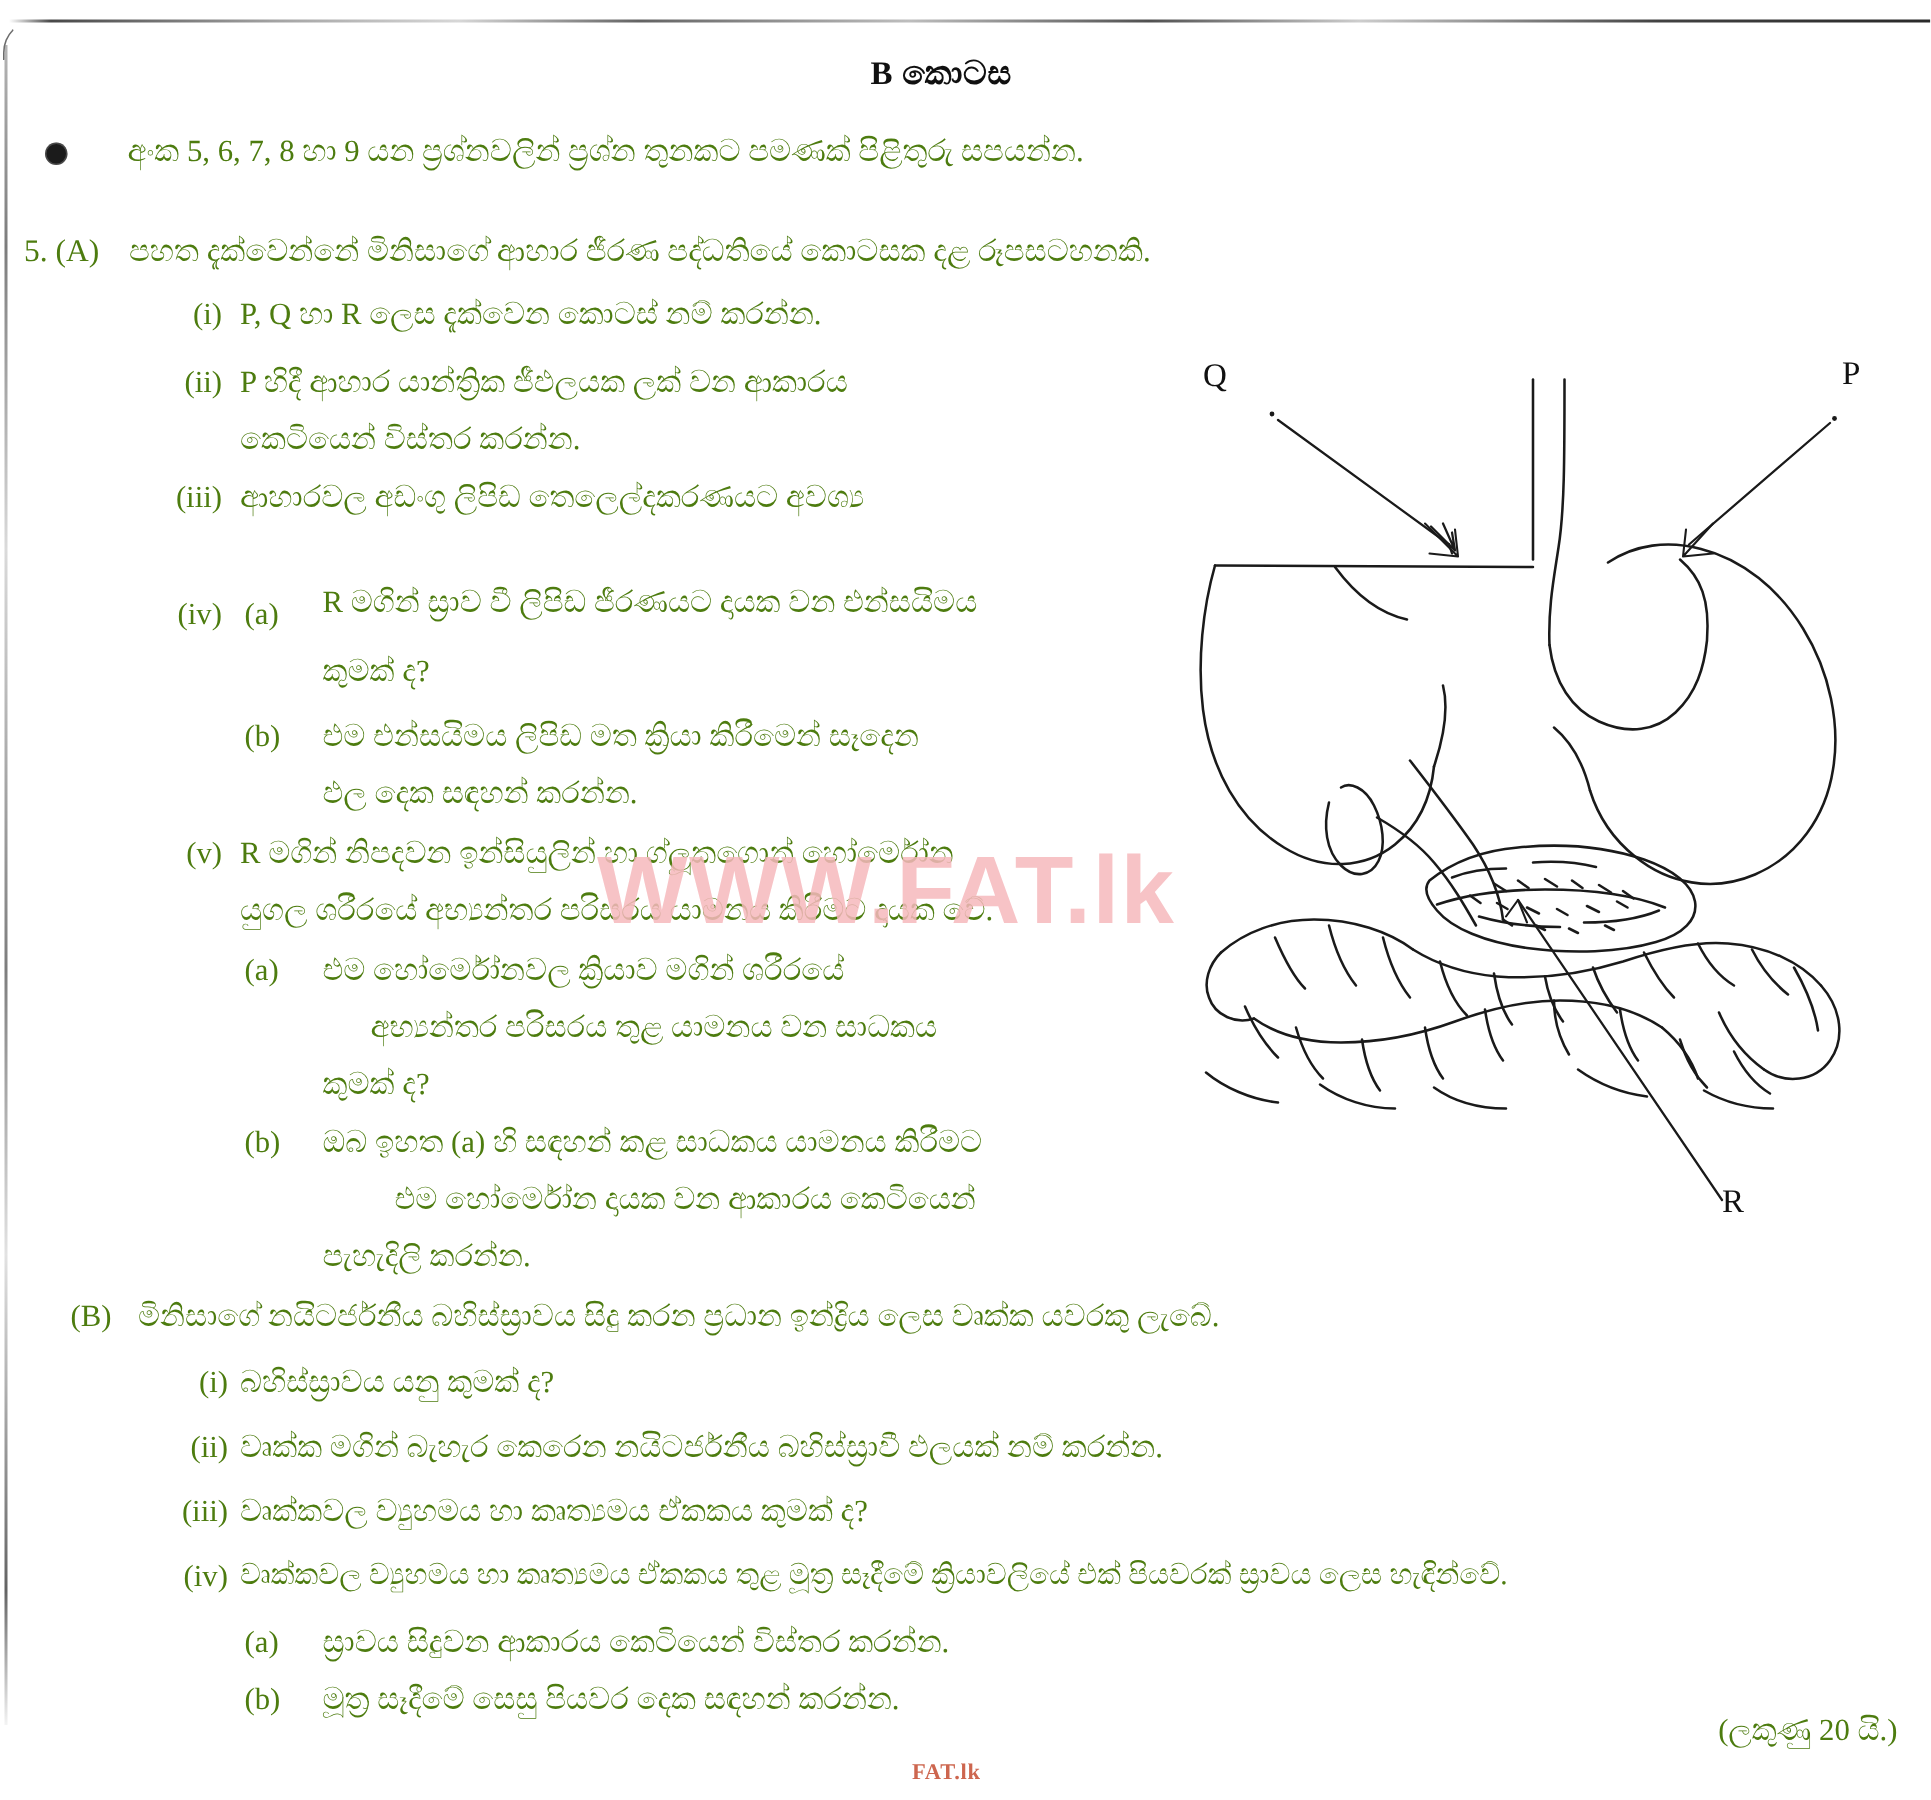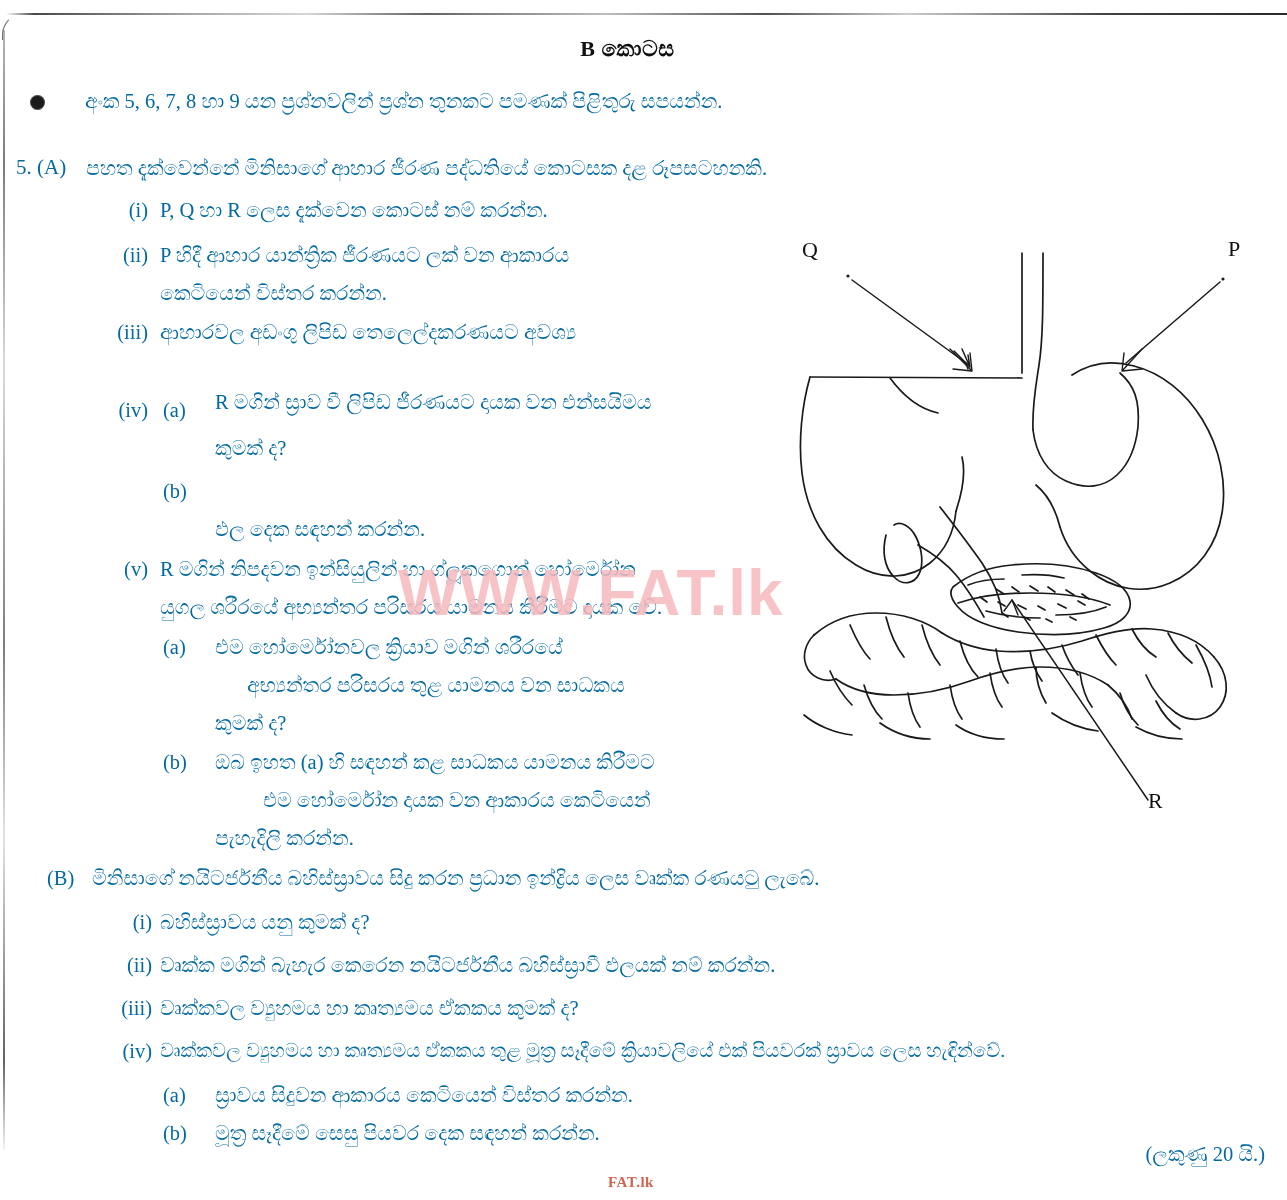--- a/index.html
+++ b/index.html
@@ -93,21 +93,21 @@
     opacity: 0.9;
     white-space: nowrap;
     user-select: none;
   }
 
   
   .sin {
     font-family: "Liberation Serif", "DejaVu Serif", serif;
     font-size: 19.5px;
     line-height: 1.0;
-    color: #0369a1;
+    color: #4d7c0f;
     white-space: nowrap;
   }
 
   .part-head {
     position: absolute;
     left: 0;
     top: 38px;
     width: 1255px;
     text-align: center;
     font-size: 22px;
@@ -200,50 +200,51 @@
   <div class="qnum sin">
     <span>5.</span>
     <span>(A)</span>
   </div>
   <div class="qA-text sin">පහත දැක්වෙන්නේ මිනිසාගේ ආහාර ජීරණ පද්ධතියේ කොටසක දළ රූපසටහනකි.</div>
 
   <div class="roman sin" style="left:100px; top:200px; width:48px;">(i)</div>
   <div class="body-line sin" style="left:160px; top:200px;">P, Q හා R ලෙස දැක්වෙන කොටස් නම් කරන්න.</div>
 
   <div class="roman sin" style="left:96px; top:245px; width:52px;">(ii)</div>
-  <div class="body-line sin" style="left:160px; top:245px;">P හිදී ආහාර යාන්ත්‍රික ජීරණයට ලක් වන ආකාරය</div>
+  <div class="body-line sin" style="left:160px; top:245px;">P හිදී ආහාර යාන්ත්‍රික ජීඵලයක ලක් වන ආකාරය</div>
   <div class="body-line sin" style="left:160px; top:283px;">කෙටියෙන් විස්තර කරන්න.</div>
 
   <div class="roman sin" style="left:90px; top:322px; width:58px;">(iii)</div>
   <div class="body-line sin" style="left:160px; top:322px;">ආහාරවල අඩංගු ලිපිඩ තෙලෙල්දකරණයට අවශ්‍ය</div>
 
   <div class="roman sin" style="left:90px; top:400px; width:58px;">(iv)</div>
   <div class="sub-letter sin" style="left:163px; top:400px;">(a)</div>
   <div class="body-line sin" style="left:215px; top:392px;">R මගින් ස්‍රාව වී ලිපිඩ ජීරණයට දායක වන එන්සයිමය</div>
   <div class="body-line sin" style="left:215px; top:438px;">කුමක් ද?</div>
 
   <div class="sub-letter sin" style="left:163px; top:481px;">(b)</div>
+  <div class="body-line sin" style="left:215px; top:481px;">එම එන්සයිමය ලිපිඩ මත ක්‍රියා කිරීමෙන් සෑදෙන</div>
   <div class="body-line sin" style="left:215px; top:519px;">ඵල දෙක සඳහන් කරන්න.</div>
 
   <div class="roman sin" style="left:96px; top:559px; width:52px;">(v)</div>
   <div class="body-line sin" style="left:160px; top:597px;">යුගල ශරීරයේ අභ්‍යන්තර පරිසරය යාමනය කිරීමට දායක වේ.</div>
   <div class="body-line sin" style="left:160px; top:559px;">R මගින් නිපදවන ඉන්සියුලින් හා ග්ලූකගොන් හෝර්මෝන</div>
 
   <div class="sub-letter sin" style="left:163px; top:637px;">(a)</div>
   <div class="body-line sin" style="left:215px; top:637px;">එම හෝර්මෝනවල ක්‍රියාව මගින් ශරීරයේ</div>
   <div class="body-line sin" style="left:215px; top:675px;margin-left:32px;">අභ්‍යන්තර පරිසරය තුළ යාමනය වන සාධකය</div>
   <div class="body-line sin" style="left:215px; top:713px;">කුමක් ද?</div>
 
   <div class="sub-letter sin" style="left:163px; top:752px;">(b)</div>
   <div class="body-line sin" style="left:215px; top:752px;">ඔබ ඉහත (a) හි සඳහන් කළ සාධකය යාමනය කිරීමට</div>
   <div class="body-line sin" style="left:215px; top:790px;margin-left:48px;">එම හෝර්මෝන දායක වන ආකාරය කෙටියෙන්</div>
   <div class="body-line sin" style="left:215px; top:828px;">පැහැදිලි කරන්න.</div>
 
   <div class="sub-letter sin" style="left:47px; top:868px;">(B)</div>
-  <div class="body-line sin" style="left:92px; top:868px;">මිනිසාගේ නයිටර්ජනීය බහිස්ස්‍රාවය සිදු කරන ප්‍රධාන ඉන්ද්‍රිය ලෙස වෘක්ක රණයටු ලැබේ.</div>
+  <div class="body-line sin" style="left:92px; top:868px;">මිනිසාගේ නයිටර්ජනීය බහිස්ස්‍රාවය සිදු කරන ප්‍රධාන ඉන්ද්‍රිය ලෙස වෘක්ක යවරකු ලැබේ.</div>
 
   <div class="roman sin" style="left:104px; top:912px; width:48px;">(i)</div>
   <div class="body-line sin" style="left:160px; top:912px;">බහිස්ස්‍රාවය යනු කුමක් ද?</div>
 
   <div class="roman sin" style="left:100px; top:955px; width:52px;">(ii)</div>
   <div class="body-line sin" style="left:160px; top:955px;">වෘක්ක මගින් බැහැර කෙරෙන නයිටර්ජනීය බහිස්ස්‍රාවී ඵලයක් නම් කරන්න.</div>
 
   <div class="roman sin" style="left:94px; top:998px; width:58px;">(iii)</div>
   <div class="body-line sin" style="left:160px; top:998px;">වෘක්කවල ව්‍යුහමය හා කෘත්‍යමය ඒකකය කුමක් ද?</div>
 

